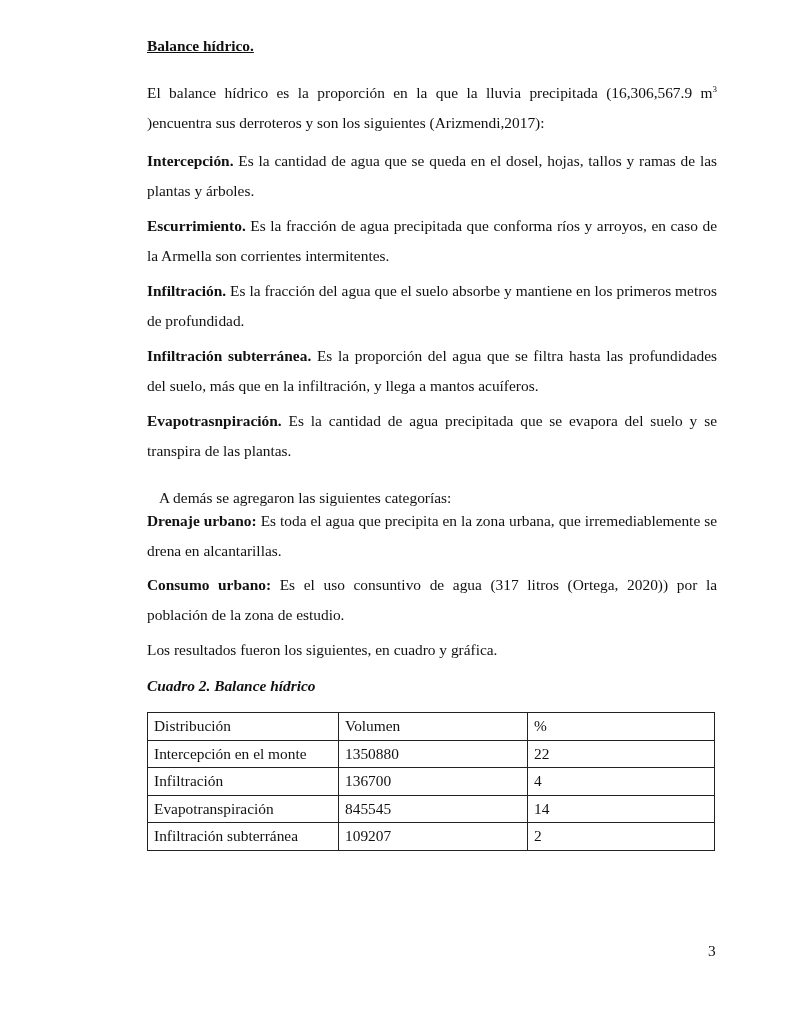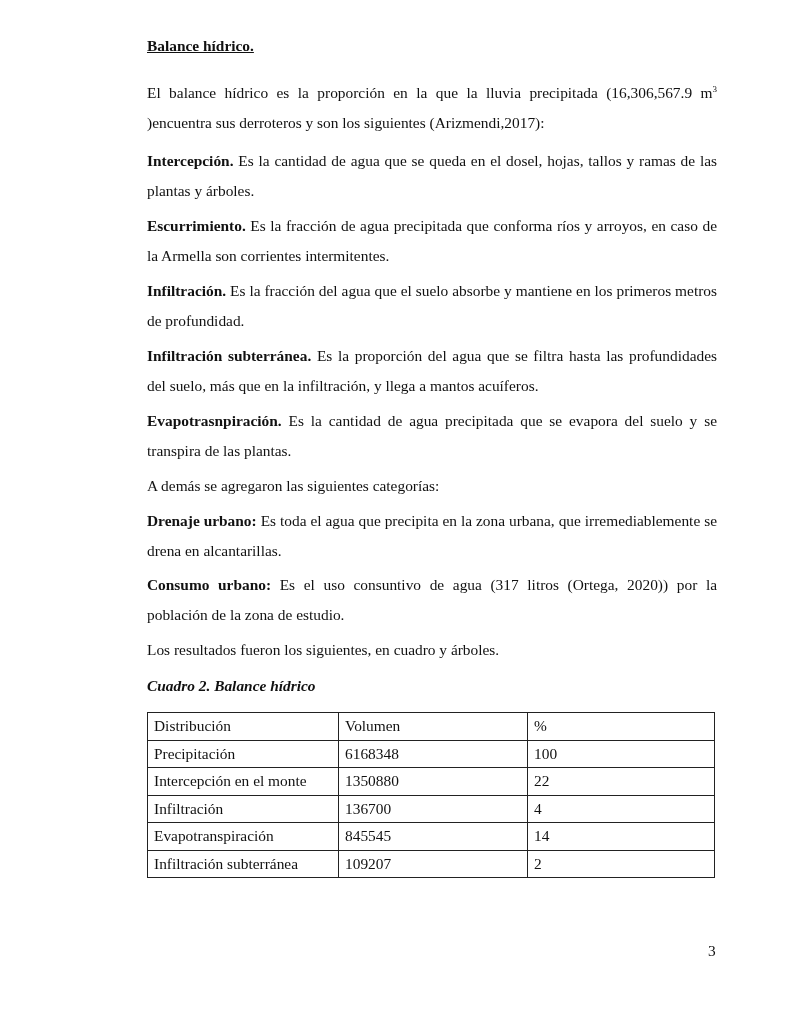--- a/index.html
+++ b/index.html
@@ -33,41 +33,36 @@
 <p class="para" style="top:146px; margin:0;"><b>Intercepción.</b><span> Es la cantidad de agua que se queda en el dosel, hojas, tallos y ramas de las plantas y árboles.</span></p>
 
 <p class="para" style="top:211px; margin:0;"><b>Escurrimiento.</b><span> Es la fracción de agua precipitada que conforma ríos y arroyos, en caso de la Armella son corrientes intermitentes.</span></p>
 
 <p class="para" style="top:276px; margin:0;"><b>Infiltración.</b><span> Es la fracción del agua que el suelo absorbe y mantiene en los primeros metros de profundidad.</span></p>
 
 <p class="para" style="top:341px; margin:0;"><b>Infiltración subterránea.</b><span> Es la proporción del agua que se filtra hasta las profundidades del suelo, más que en la infiltración, y llega a mantos acuíferos.</span></p>
 
 <p class="para" style="top:406px; margin:0;"><b>Evapotrasnpiración.</b><span> Es la cantidad de agua precipitada que se evapora del suelo y se transpira de las plantas.</span></p>
 
-<p class="para" style="top:471px; margin:0;">A demás se agregaron las siguientes categorías:</p>
+<p class="para" style="top:471px; margin:12px;">A demás se agregaron las siguientes categorías:</p>
 
 <p class="para" style="top:506px; margin:0;"><b>Drenaje urbano:</b><span> Es toda el agua que precipita en la zona urbana, que irremediablemente se drena en alcantarillas.</span></p>
 
 <p class="para" style="top:570px; margin:0;"><b>Consumo urbano:</b><span> Es el uso consuntivo de agua (317 litros (Ortega, 2020)) por la población de la zona de estudio.</span></p>
 
-<p class="para" style="top:635px; margin:0;">Los resultados fueron los siguientes, en cuadro y árboles.</p>
+<p class="para" style="top:635px; margin:0;">Los resultados fueron los siguientes, en cuadro y gráfica.</p>
 
 <div class="caption">Cuadro 2. Balance hídrico</div>
 
 <table>
   <tbody>
       <tr>
     <td class="c1">Distribución</td>
     <td class="c2">Volumen</td>
     <td>%</td>
-  </tr>
-  <tr>
-    <td class="c1">Precipitación</td>
-    <td class="c2">6168348</td>
-    <td>100</td>
   </tr>
   <tr>
     <td class="c1">Intercepción en el monte</td>
     <td class="c2">1350880</td>
     <td>22</td>
   </tr>
   <tr>
     <td class="c1">Infiltración</td>
     <td class="c2">136700</td>
     <td>4</td>

